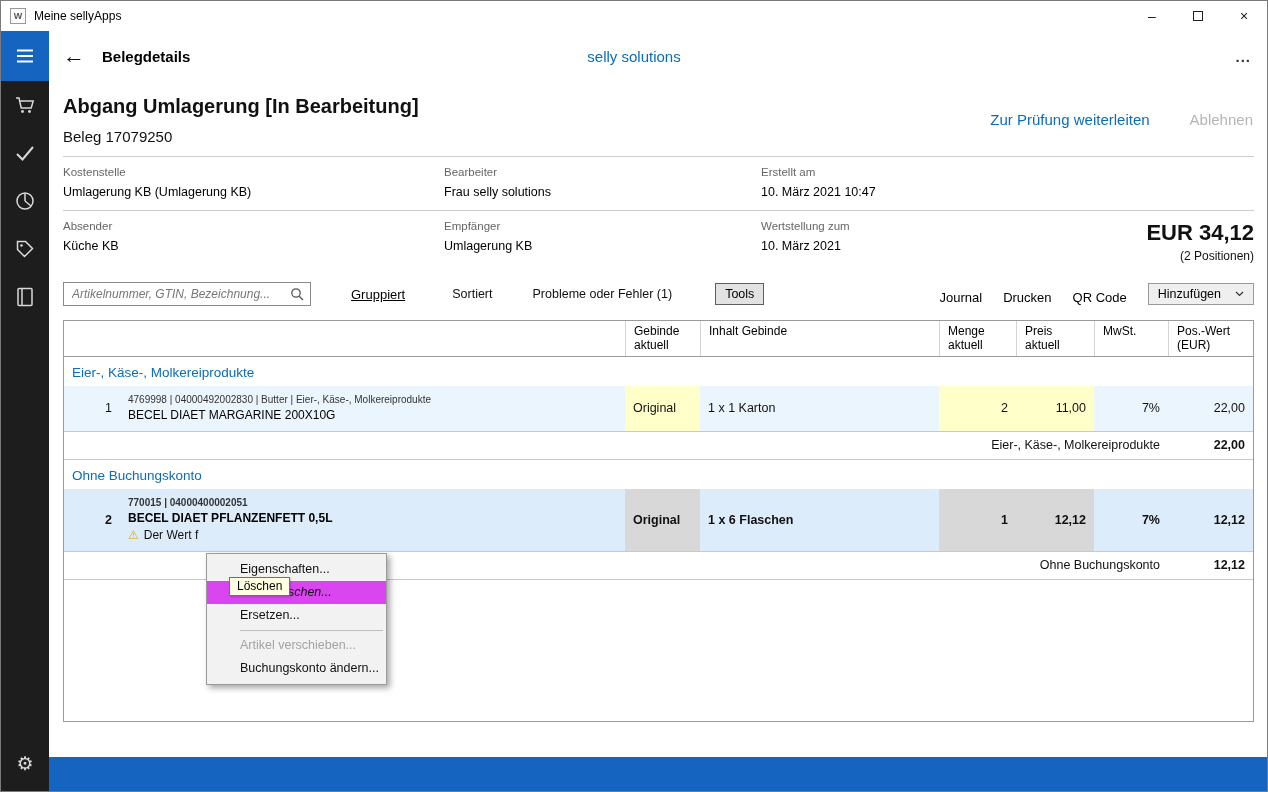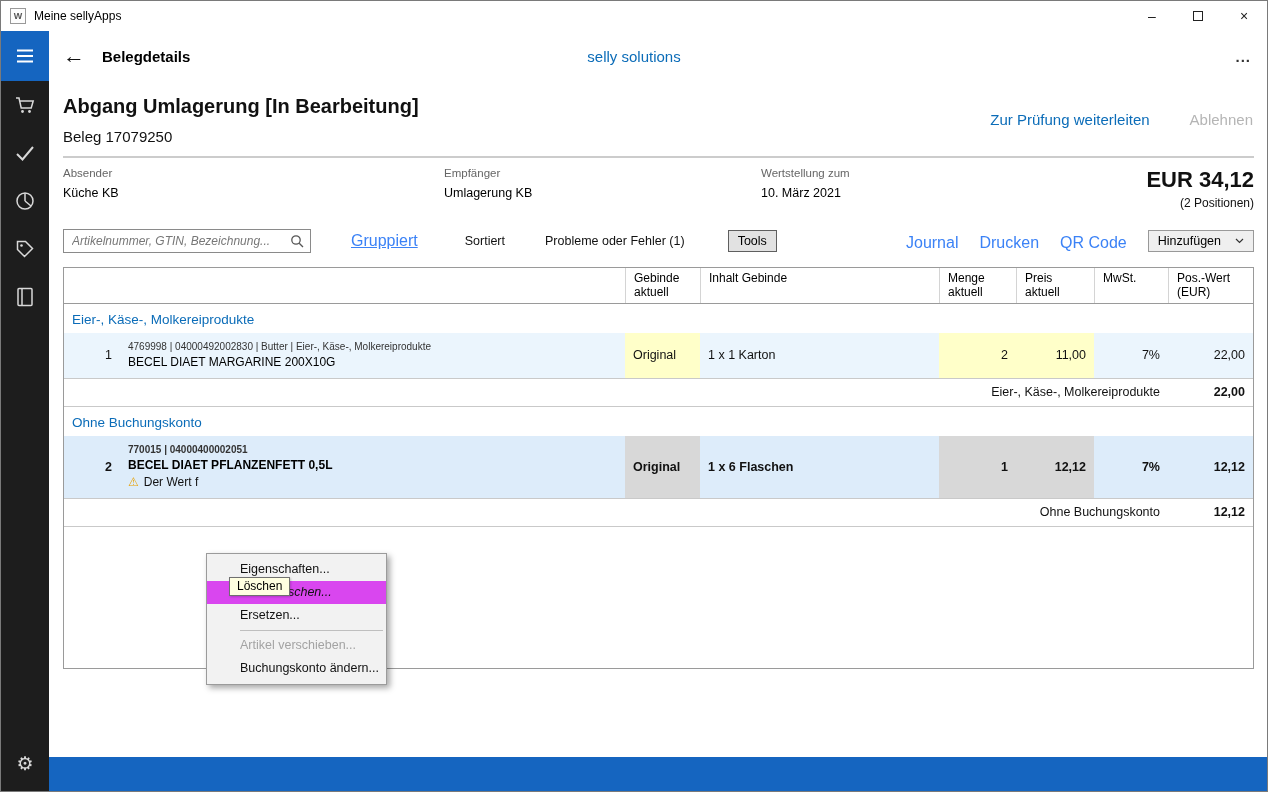--- a/index.html
+++ b/index.html
@@ -51,21 +51,21 @@
   .meta-value { font-size:12.5px; color:#000; }
   .total-block { text-align:right; }
   .total-main { font-size:22px; font-weight:bold; }
   .total-sub { font-size:12px; margin-top:3px; }
 
   
   .toolbar { display:flex; align-items:center; margin-top:14px; height:26px; }
   .search-box { width:248px; height:24px; border:1px solid #8a8a8a; display:flex; align-items:center; padding:0 6px; background:#fff; }
   .search-box input { border:none; outline:none; flex:1; font-size:12px; font-style:italic; font-family:inherit; color:#333; background:transparent; min-width:0; }
   .search-box input::placeholder { color:#777; font-style:italic; }
-  .tb-link { color:#3b82f6; font-size:16px; cursor:pointer; }
+  .tb-link { color:#000000; font-size:13px; cursor:pointer; }
   .grouped { margin-left:40px; text-decoration:underline; }
   .tb-text { color:#111; font-size:12.5px; cursor:pointer; }
   .sorted { margin-left:47px; }
   .problems { margin-left:40px; }
   .tools-btn { margin-left:43px; background:#e2e2e2; border:1px solid #5f5f5f; font-size:12.5px; padding:3px 9px; font-family:inherit; cursor:pointer; }
   .tb-right { margin-left:auto; display:flex; align-items:flex-end; gap:21px; }
   .add-btn { background:#efefef; border:1px solid #999; padding:3px 9px; display:flex; align-items:center; gap:14px; font-size:12.5px; font-family:inherit; cursor:pointer; }
 
   
   .table { margin-top:13px; border:1px solid #9a9a9a; height:402px; display:flex; flex-direction:column;
@@ -179,20 +179,34 @@
         <div class="doc-sub">Beleg 17079250</div>
       </div>
       <div class="doc-actions">
         <span class="link-forward">Zur Prüfung weiterleiten</span>
         <span class="link-reject">Ablehnen</span>
       </div>
     </div>
 
     <div class="hr"></div>
 
+    <div class="meta-row">
+      <div>
+        <div class="meta-label">Kostenstelle</div>
+        <div class="meta-value">Umlagerung KB (Umlagerung KB)</div>
+      </div>
+      <div>
+        <div class="meta-label">Bearbeiter</div>
+        <div class="meta-value">Frau selly solutions</div>
+      </div>
+      <div>
+        <div class="meta-label">Erstellt am</div>
+        <div class="meta-value">10. März 2021 10:47</div>
+      </div>
+    </div>
 
     <div class="hr" style="margin-top:0"></div>
 
     <div class="meta-row2">
       <div>
         <div class="meta-label">Absender</div>
         <div class="meta-value">Küche KB</div>
       </div>
       <div>
         <div class="meta-label">Empfänger</div>

